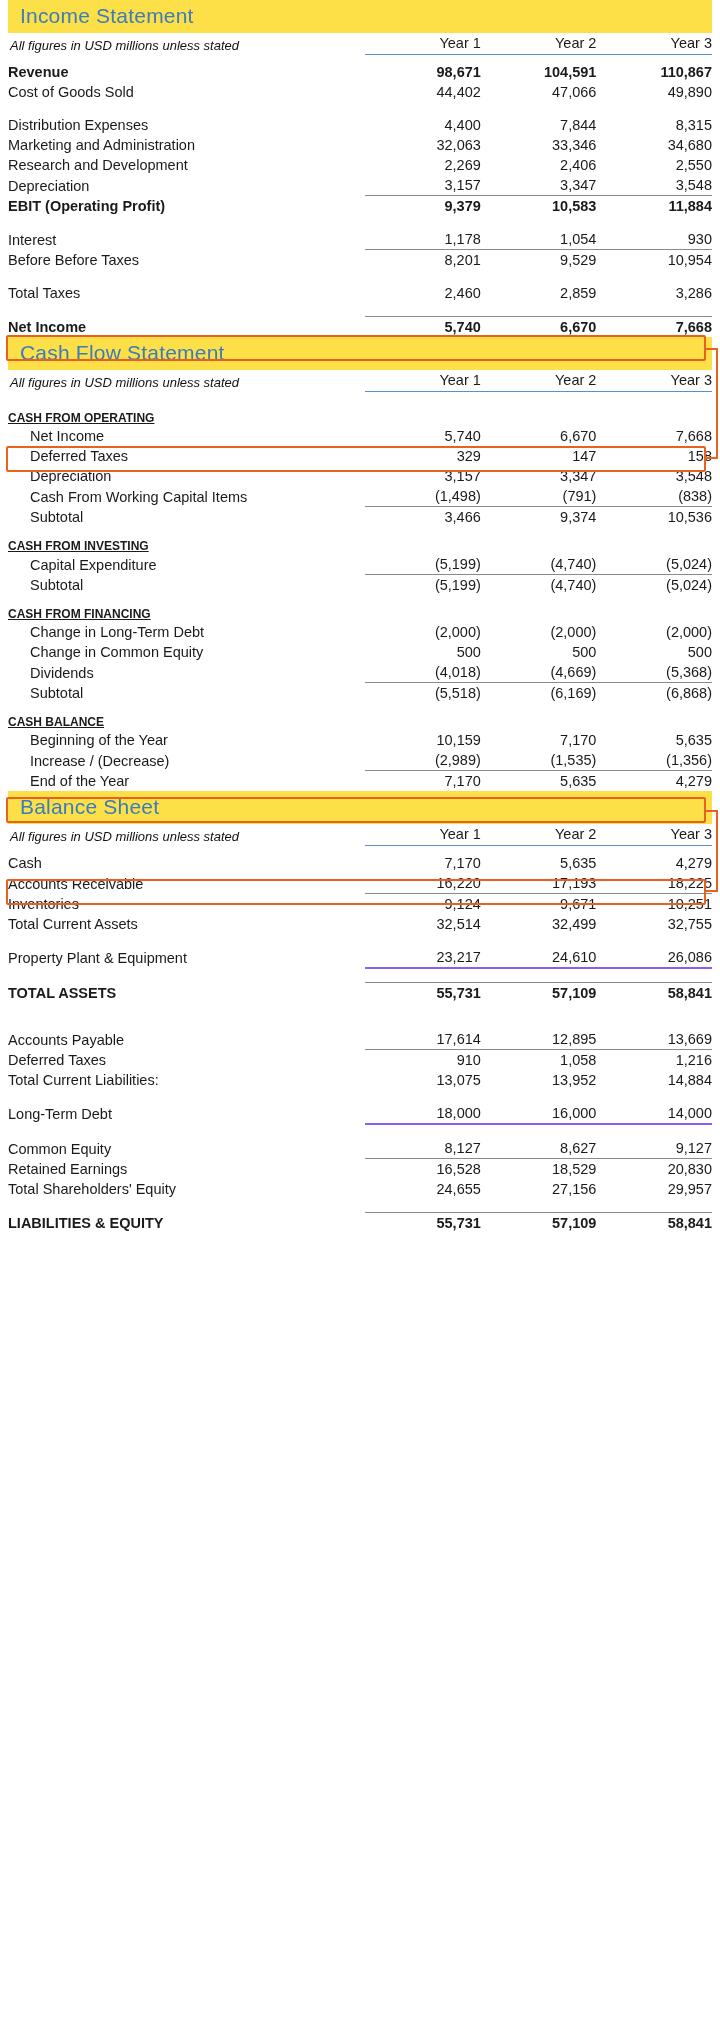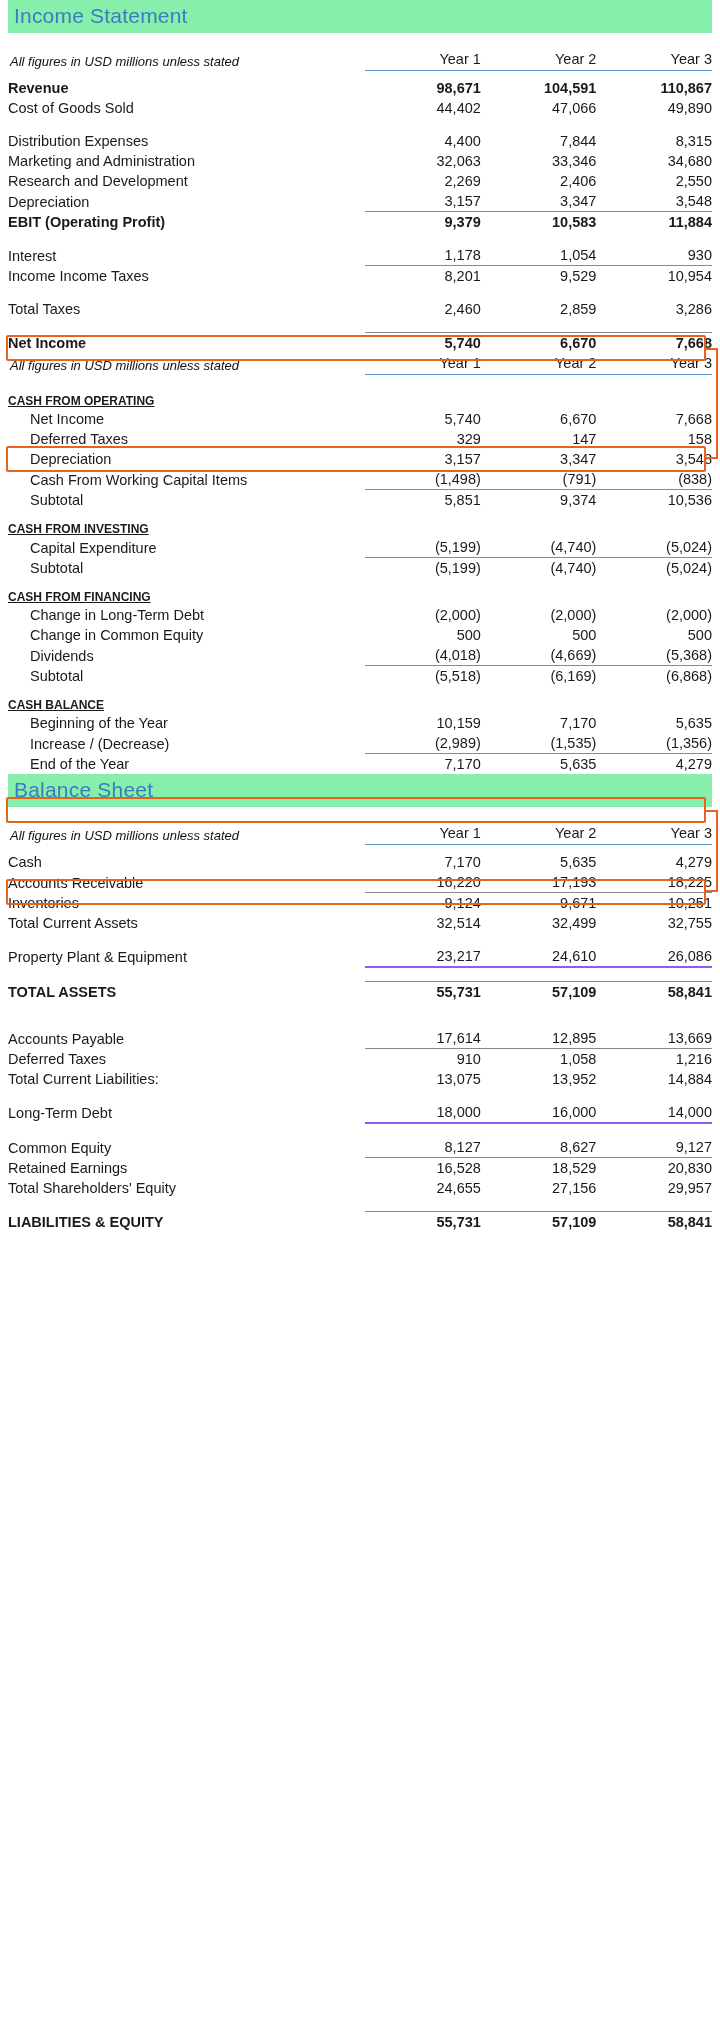--- a/index.html
+++ b/index.html
@@ -17,26 +17,26 @@
     width: 720px;
     min-height: 2042px;
     padding: 0;
     box-sizing: border-box;
   }
   .section {
     position: relative;
     padding: 0 8px 0 8px;
   }
   .section-header {
-    background: #86efac;
+    background: #fde047;
     color: #3a7cbe;
     font-size: 21px;
     font-weight: normal;
-    padding: 4px 6px 5px 6px;
-    margin: 0 0 16px 0;
+    padding: 4px 6px 5px 12px;
+    margin: 0 0 0 0;
     letter-spacing: 0.2px;
   }
   table.fin {
     width: 100%;
     border-collapse: collapse;
     table-layout: fixed;
     font-size: 14.5px;
   }
   table.fin col.label { width: 340px; }
   table.fin col.num { width: 110px; }
@@ -172,21 +172,21 @@
           <tr class="spacer-row">
             <td colspan="4"></td>
           </tr>
           <tr class="">
             <td class="label">Interest</td>
             <td class="num">1,178</td>
             <td class="num">1,054</td>
             <td class="num">930</td>
           </tr>
           <tr class="rule-top">
-            <td class="label">Income Income Taxes</td>
+            <td class="label">Before Before Taxes</td>
             <td class="num">8,201</td>
             <td class="num">9,529</td>
             <td class="num">10,954</td>
           </tr>
           <tr class="spacer-row">
             <td colspan="4"></td>
           </tr>
           <tr class="">
             <td class="label">Total Taxes</td>
             <td class="num">2,460</td>
@@ -200,20 +200,21 @@
             <td class="label">Net Income</td>
             <td class="num">5,740</td>
             <td class="num">6,670</td>
             <td class="num">7,668</td>
           </tr>
         </tbody>
     </table>
   </div>
 
   <div class="section sec-cf">
+    <div class="section-header">Cash Flow Statement</div>
     <table class="fin">
       <colgroup>
           <col class="label">
           <col class="num">
           <col class="num">
           <col class="num">
         </colgroup>
       <tbody>
           <tr class="colhead">
             <td class="label spacer">All figures in USD millions unless stated</td>
@@ -249,21 +250,21 @@
             <td class="num">3,548</td>
           </tr>
           <tr class="indent">
             <td class="label">Cash From Working Capital Items</td>
             <td class="num">(1,498)</td>
             <td class="num">(791)</td>
             <td class="num">(838)</td>
           </tr>
           <tr class="indent rule-top">
             <td class="label">Subtotal</td>
-            <td class="num">5,851</td>
+            <td class="num">3,466</td>
             <td class="num">9,374</td>
             <td class="num">10,536</td>
           </tr>
           <tr class="group-title bold">
             <td class="label">CASH FROM INVESTING</td>
             <td class="num"></td>
             <td class="num"></td>
             <td class="num"></td>
           </tr>
           <tr class="indent">

